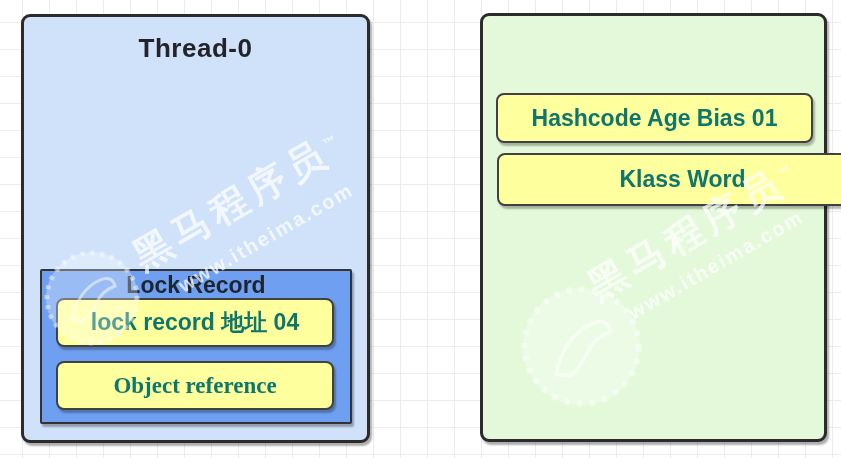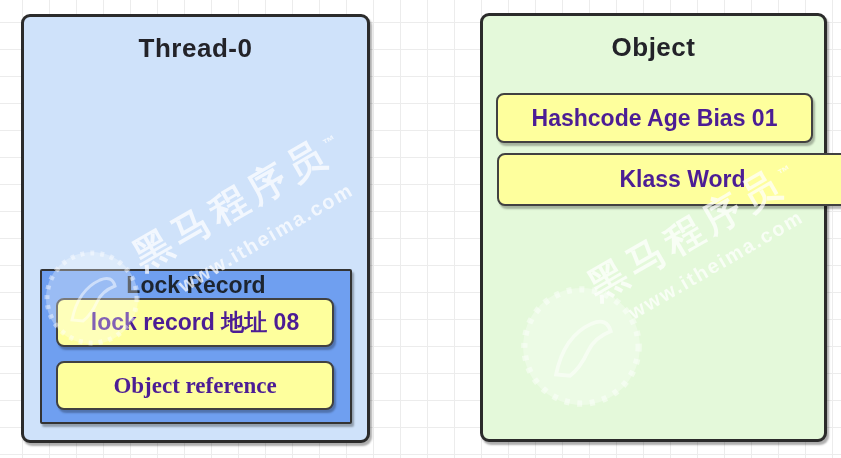--- a/index.html
+++ b/index.html
@@ -61,21 +61,21 @@
     position: absolute;
     background: #feff9d;
     border: 2px solid #414141;
     border-radius: 8px;
     box-shadow: 2px 3px 2px rgba(0,0,0,0.28);
     display: flex;
     align-items: center;
     justify-content: center;
     font-size: 23px;
     font-weight: 700;
-    color: #4c1d95;
+    color: #0f766e;
     white-space: nowrap;
   }
   .lock-slot-1 { left: 14px; top: 27px;  width: 278px; height: 49px; }
   .lock-slot-2 { left: 14px; top: 90px;  width: 278px; height: 49px; font-family: Liberation Serif, serif; }
   .obj-slot-1  { left: 13px; top: 77px;  width: 317px; height: 50px; }
   .obj-slot-2  { left: 14px; top: 137px; width: 371px; height: 53px; }
   .obj-slot-3  { left: 13px; top: 200px; width: 317px; height: 214px; }
 
   
   .wm { position: absolute; pointer-events: none; z-index: 5; }
@@ -95,30 +95,29 @@
 <body>
 
 <div class="canvas">
 
   <div class="box thread-box">
     <div class="box-title">Thread-0</div>
 
     <div class="lock-record">
       <div class="lock-title">Lock Record</div>
       <div class="slot lock-slot-1">
-        <span>lock record 地址 08</span>
+        <span>lock record 地址 04</span>
       </div>
       <div class="slot lock-slot-2">
         <span>Object reference</span>
       </div>
     </div>
   </div>
 
   <div class="box object-box">
-    <div class="box-title">Object</div>
 
     <div class="slot obj-slot-1">
       <span>Hashcode Age Bias 01</span>
     </div>
     <div class="slot obj-slot-2">
       <span>Klass Word</span>
     </div>
   </div>
 
   <div class="wm wm-logo" style="left:42px; top:248px; width:100px; height:100px;">

